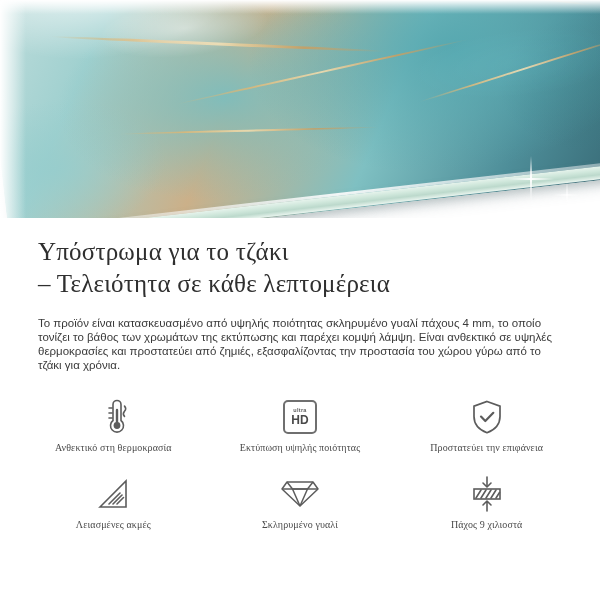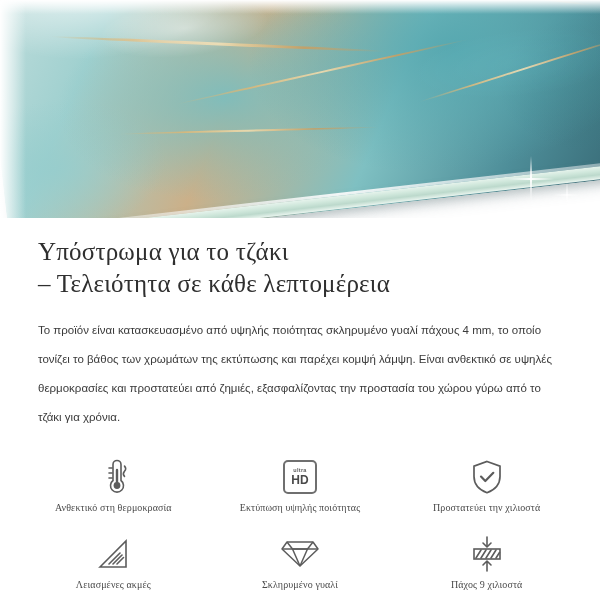--- a/index.html
+++ b/index.html
@@ -150,21 +150,21 @@
     color: #2f2f2f;
     font-weight: 400;
     margin: 0;
     letter-spacing: 0.2px;
   }
   .title .line2 { display: block; }
   .body-text {
     margin: 16px 0 0 0;
     font-family: "Liberation Sans", sans-serif;
     font-size: 11.5px;
-    line-height: 29px;
+    line-height: 14px;
     color: #3a3a3a;
     max-width: 524px;
     text-align: left;
   }
 
   
   .features {
     margin-top: 20px;
     padding: 0 20px;
     display: grid;
@@ -276,21 +276,21 @@
       <div class="feature-label">Εκτύπωση υψηλής ποιότητας</div>
     </div>
 
     <div class="feature">
       <div class="feature-icon">
         <svg width="34" height="38" viewBox="0 0 34 38" fill="none">
           <path d="M17 3.5 30 8.2v10.2c0 8.2-5.4 13.4-13 16.3-7.6-2.9-13-8.1-13-16.3V8.2z" stroke="#5c5c5c" stroke-width="1.7" fill="none"></path>
           <path d="M11 18.6l4.3 4.4 8-8.2" stroke="#5c5c5c" stroke-width="2.2" stroke-linecap="round" stroke-linejoin="round" fill="none"></path>
         </svg>
       </div>
-      <div class="feature-label">Προστατεύει την χιλιοστά</div>
+      <div class="feature-label">Προστατεύει την επιφάνεια</div>
     </div>
 
     <div class="feature">
       <div class="feature-icon">
         <svg width="34" height="34" viewBox="0 0 34 34" fill="none" stroke="#5c5c5c" stroke-width="1.6" stroke-linecap="round">
           <path d="M4 30 L30 4 L30 30 Z" stroke-width="1.6" fill="none"></path>
           <line x1="13" y1="27" x2="24" y2="16"></line>
           <line x1="17" y1="27" x2="26" y2="18"></line>
           <line x1="21" y1="27" x2="27.5" y2="20.5"></line>
         </svg>

